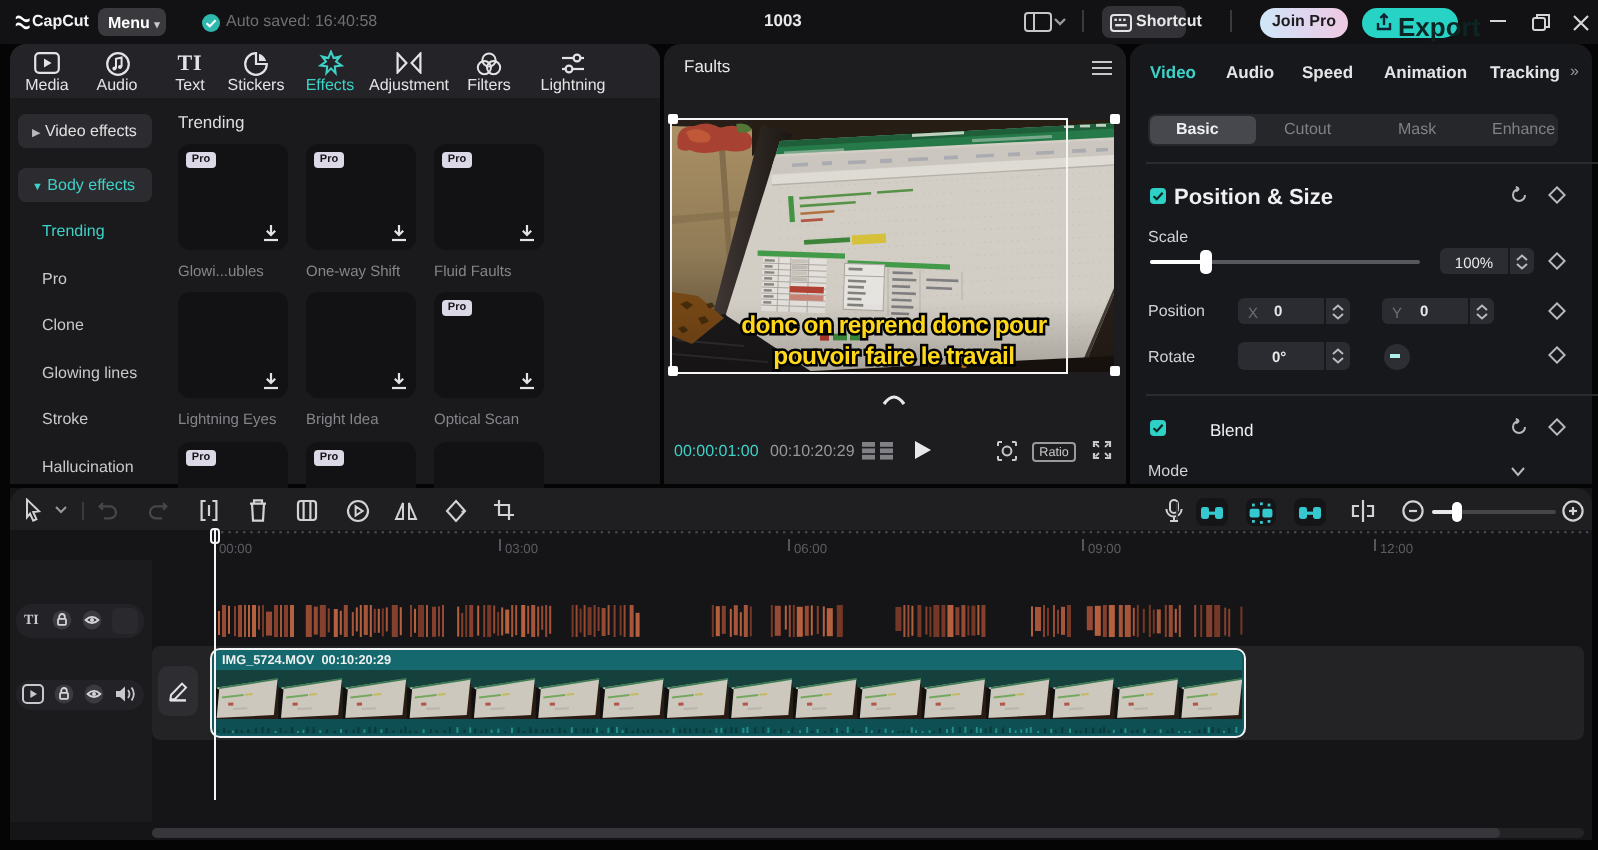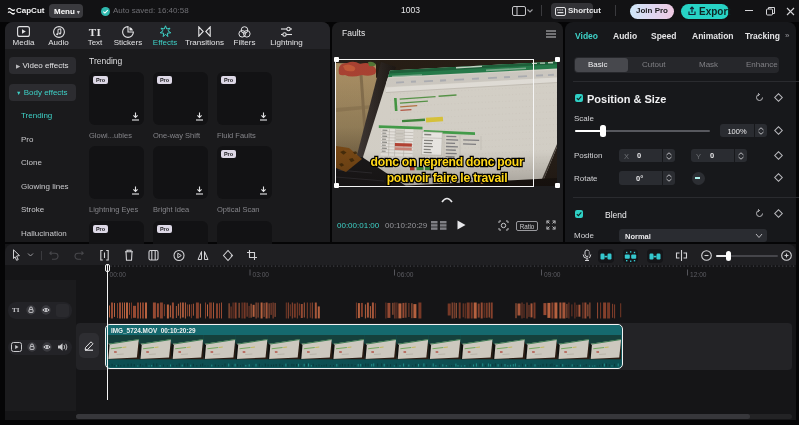--- a/index.html
+++ b/index.html
@@ -15,21 +15,21 @@
  <path d="M1 2.2 Q2.5 0.6 4.5 2.2 L6 3.4 Q7.5 4.6 9.6 3.2 L9.6 1.4 Q7.5 2.8 6 1.6 L4.5 0.4 Q2.5 -1 1 0.6 Z" fill="#fff" transform="translate(0,1.2)"></path>
  <path d="M1 7.2 Q2.5 5.6 4.5 7.2 L6 8.4 Q7.5 9.6 9.6 8.2 L9.6 6.4 Q7.5 7.8 6 6.6 L4.5 5.4 Q2.5 4 1 5.6 Z" fill="#fff" transform="translate(0,0.6)"></path>
 </svg>
 <div class="abs" style="left:16px;top:5.5px;font-size:8px;font-weight:bold;color:#f2f2f3;letter-spacing:0">CapCut</div>
 <div class="abs" style="left:49px;top:4px;width:34px;height:14px;background:#3a3a3e;border-radius:4px;color:#fff;font-size:8px;font-weight:bold;text-align:left;padding:2.8px 0 0 5px">Menu <span style="font-size:5.5px;color:#c9c9cc">▾</span></div>
 <svg class="abs" style="left:101px;top:7px" width="9" height="9" viewBox="0 0 9 9">
       <circle cx="4.5" cy="4.5" r="4.5" fill="#2fb8ae"></circle>
       <path d="M2.3 4.6 L3.9 6.1 L6.8 3.1" stroke="#fff" stroke-width="1.1" fill="none"></path>
     </svg>
 <div class="abs" style="left:113px;top:5.5px;font-size:8px;color:#6f6f74">Auto saved: 16:40:58</div>
-<div class="abs" style="left:401px;top:5px;font-size:8.5px;font-weight:normal;color:#e8e8ea">1003</div>
+<div class="abs" style="left:382px;top:5px;font-size:8.5px;font-weight:bold;color:#e8e8ea">1003</div>
 <svg class="abs" style="left:512px;top:6px" width="22" height="10" viewBox="0 0 22 10">
  <rect x="0.5" y="0.5" width="13" height="9" rx="1.5" fill="none" stroke="#c6c6ca" stroke-width="1"></rect>
  <line x1="5" y1="0.5" x2="5" y2="9.5" stroke="#c6c6ca" stroke-width="1"></line>
  <path d="M17 3.5 L19.5 6 L22 3.5" stroke="#9a9a9e" stroke-width="1.2" fill="none" transform="translate(-1.5,0)"></path>
 </svg>
 <div class="abs" style="left:541px;top:5px;width:1px;height:11px;background:#3a3a3e"></div>
 <div class="abs" style="left:551px;top:3px;width:42px;height:16px;background:#333337;border-radius:4px"></div>
 <svg class="abs" style="left:555px;top:6.5px" width="11" height="9" viewBox="0 0 11 9">
       <rect x="0.5" y="0.5" width="10" height="8" rx="1.5" fill="none" stroke="#e3e3e5" stroke-width="1"></rect>
       <rect x="2.2" y="2.3" width="1.2" height="1.2" fill="#e3e3e5"></rect>
@@ -38,21 +38,21 @@
       <rect x="2.6" y="5" width="5.8" height="1.2" fill="#e3e3e5"></rect>
     </svg>
 <div class="abs" style="left:568px;top:5.5px;font-size:8px;font-weight:bold;color:#e8e8ea">Shortcut</div>
 <div class="abs" style="left:615px;top:5px;width:1px;height:11px;background:#3a3a3e"></div>
 <div class="abs" style="left:630px;top:3.5px;width:44px;height:15px;border-radius:7.5px;background:linear-gradient(90deg,#cfe7f8 0%,#dfd6f0 50%,#efc9e2 100%);color:#1c1c1e;font-size:8px;font-weight:bold;text-align:center;padding-top:2.8px">Join Pro</div>
 <div class="abs" style="left:681px;top:3.5px;width:48px;height:15px;border-radius:7.5px;background:#27d3c5"></div>
 <svg class="abs" style="left:687px;top:6px" width="10" height="10" viewBox="0 0 10 10">
       <path d="M5 6.5 L5 1.5 M3.2 3 L5 1.2 L6.8 3" stroke="#123" stroke-width="1.2" fill="none"></path>
       <path d="M2 5.5 L2 8.5 L8 8.5 L8 5.5" stroke="#123" stroke-width="1.2" fill="none"></path>
     </svg>
-<div class="abs" style="left:699px;top:5.5px;font-size:10px;font-weight:bold;color:#0d2624">Export</div>
+<div class="abs" style="left:699px;top:5.5px;font-size:13px;font-weight:bold;color:#0d2624">Export</div>
 <div class="abs" style="left:745px;top:10px;width:8px;height:1.2px;background:#d5d5d8"></div>
 <svg class="abs" style="left:766px;top:7px" width="9" height="9" viewBox="0 0 9 9">
       <rect x="0.5" y="2" width="6" height="6" rx="1" fill="none" stroke="#d5d5d8" stroke-width="1"></rect>
       <path d="M2.5 2 L2.5 0.5 L8.5 0.5 L8.5 6.5 L6.8 6.5" fill="none" stroke="#d5d5d8" stroke-width="1"></path>
     </svg>
 <svg class="abs" style="left:786px;top:7px" width="9" height="9" viewBox="0 0 9 9">
       <path d="M1 1 L8 8 M8 1 L1 8" stroke="#d5d5d8" stroke-width="1.1"></path>
     </svg>
 
 <div class="abs" style="left:4.5px;top:22px;width:325.5px;height:220px;background:#1a1a1c;border-radius:8px 8px 0 0"></div>
@@ -89,21 +89,21 @@
       <svg width="13" height="13" viewBox="0 0 13 13">
         <path d="M6.5 0.8 L7.8 4 L11 3.2 L9 5.8 L11.8 7.8 L8.4 8.2 L8.8 11.6 L6.5 9.2 L4.2 11.6 L4.6 8.2 L1.2 7.8 L4 5.8 L2 3.2 L5.2 4 Z" fill="none" stroke="#3ed1c7" stroke-width="1"></path>
       </svg>
     </div>
     <div class="abs" style="left:135px;top:38px;width:60px;text-align:center;font-size:8px;color:#3ed1c7">Effects</div>
     <div class="abs" style="left:179.5px;top:25px;width:50px;height:13px;display:flex;justify-content:center;align-items:center">
       <svg width="13" height="11" viewBox="0 0 13 11">
         <path d="M0.8 0.8 L5.2 5.5 L0.8 10.2 Z M12.2 0.8 L7.8 5.5 L12.2 10.2 Z" fill="none" stroke="#e3e3e5" stroke-width="1.1"></path>
       </svg>
     </div>
-    <div class="abs" style="left:174.5px;top:38px;width:60px;text-align:center;font-size:8px;color:#e3e3e5">Transitions</div>
+    <div class="abs" style="left:174.5px;top:38px;width:60px;text-align:center;font-size:8px;color:#e3e3e5">Adjustment</div>
     <div class="abs" style="left:219.5px;top:25px;width:50px;height:13px;display:flex;justify-content:center;align-items:center">
       <svg width="13" height="12" viewBox="0 0 13 12">
         <circle cx="6.5" cy="4" r="3.3" fill="none" stroke="#e3e3e5" stroke-width="1"></circle>
         <circle cx="4.2" cy="7.8" r="3.3" fill="none" stroke="#e3e3e5" stroke-width="1"></circle>
         <circle cx="8.8" cy="7.8" r="3.3" fill="none" stroke="#e3e3e5" stroke-width="1"></circle>
       </svg>
     </div>
     <div class="abs" style="left:214.5px;top:38px;width:60px;text-align:center;font-size:8px;color:#e3e3e5">Filters</div>
     <div class="abs" style="left:261.5px;top:25px;width:50px;height:13px;display:flex;justify-content:center;align-items:center">
       <svg width="13" height="12" viewBox="0 0 13 12">
@@ -402,21 +402,21 @@
 
 <div class="abs" style="left:565px;top:22px;width:231px;height:220px;background:#17181b;border-radius:8px 8px 0 0"></div>
 <div class="abs" style="left:575px;top:31px;font-size:8.5px;font-weight:bold;color:#3ed1c7">Video</div>
 <div class="abs" style="left:613px;top:31px;font-size:8.5px;font-weight:bold;color:#e4e4e6">Audio</div>
 <div class="abs" style="left:651px;top:31px;font-size:8.5px;font-weight:bold;color:#e4e4e6">Speed</div>
 <div class="abs" style="left:692px;top:31px;font-size:8.5px;font-weight:bold;color:#e4e4e6">Animation</div>
 <div class="abs" style="left:745px;top:31px;font-size:8.5px;font-weight:bold;color:#e4e4e6">Tracking</div>
 <div class="abs" style="left:785px;top:31px;font-size:8px;color:#9a9a9e">»</div>
 <div class="abs" style="left:573.5px;top:56.5px;width:205px;height:16.5px;background:#26272b;border-radius:4px"></div>
 <div class="abs" style="left:574.5px;top:57.5px;width:53px;height:14.5px;background:#47484d;border-radius:3px"></div>
-<div class="abs" style="left:588px;top:60px;font-size:8px;font-weight:normal;color:#f0f0f2">Basic</div>
+<div class="abs" style="left:588px;top:60px;font-size:8px;font-weight:bold;color:#f0f0f2">Basic</div>
 <div class="abs" style="left:642px;top:60px;font-size:8px;color:#808085">Cutout</div>
 <div class="abs" style="left:699px;top:60px;font-size:8px;color:#808085">Mask</div>
 <div class="abs" style="left:746px;top:60px;font-size:8px;color:#808085">Enhance</div>
 <div class="abs" style="left:573px;top:80.5px;width:226px;height:1px;background:#2a2b2f"></div>
 
 <svg class="abs" style="left:574.5px;top:93.5px" width="8" height="8" viewBox="0 0 8 8">
       <rect width="8" height="8" rx="2" fill="#2fd0c5"></rect>
       <path d="M1.8 4.1 L3.4 5.6 L6.3 2.4" stroke="#0d2624" stroke-width="1.1" fill="none"></path>
     </svg>
 <div class="abs" style="left:587px;top:93px;font-size:11px;font-weight:bold;color:#f0f0f2">Position &amp; Size</div>
@@ -478,21 +478,20 @@
     </svg>
 <div class="abs" style="left:605px;top:209.5px;font-size:8.5px;font-weight:normal;color:#f0f0f2">Blend</div>
 <svg class="abs" style="left:755px;top:209px" width="9" height="9" viewBox="0 0 9 9">
       <path d="M7.5 4.5 A3 3 0 1 1 4.5 1.5 M4.5 1.5 L3 0.3 M4.5 1.5 L3 2.8" stroke="#b9b9bd" stroke-width="1" fill="none"></path>
     </svg>
 <svg class="abs" style="left:774px;top:209px" width="9" height="9" viewBox="0 0 9 9">
       <rect x="1.8" y="1.8" width="5.4" height="5.4" fill="none" stroke="#b9b9bd" stroke-width="1" transform="rotate(45 4.5 4.5)"></rect>
     </svg>
 
 <div class="abs" style="left:574px;top:231px;font-size:8px;color:#d2d2d5">Mode</div>
-<div class="abs" style="left:619px;top:228.5px;width:148px;height:13.5px;background:#2a2c31;border-radius:3px;color:#e8e8ea;font-size:7.5px;font-weight:bold;padding:3px 0 0 6px">Normal</div>
 <svg class="abs" style="left:755px;top:233px" width="8" height="6" viewBox="0 0 8 6">
       <path d="M1 1 L4 4.5 L7 1" stroke="#b9b9bd" stroke-width="1" fill="none"></path>
     </svg>
 
 <div class="abs" style="left:4.5px;top:244px;width:791.5px;height:176px;background:#151517"></div>
 <div class="abs" style="left:4.5px;top:244px;width:791.5px;height:21px;background:#1f1f22;border-radius:8px 8px 0 0"></div>
 <div class="abs" style="left:4.5px;top:280px;width:71.5px;height:131px;background:#1b1b1d"></div>
 <svg class="abs" style="left:11.5px;top:249px" width="9" height="13" viewBox="0 0 9 13">
       <path d="M1.5 0.8 L7.5 6.6 L4.6 7 L6.2 10.6 L4.6 11.3 L3 7.8 L1.5 9.6 Z" fill="none" stroke="#d2d2d5" stroke-width="1"></path>
     </svg>

